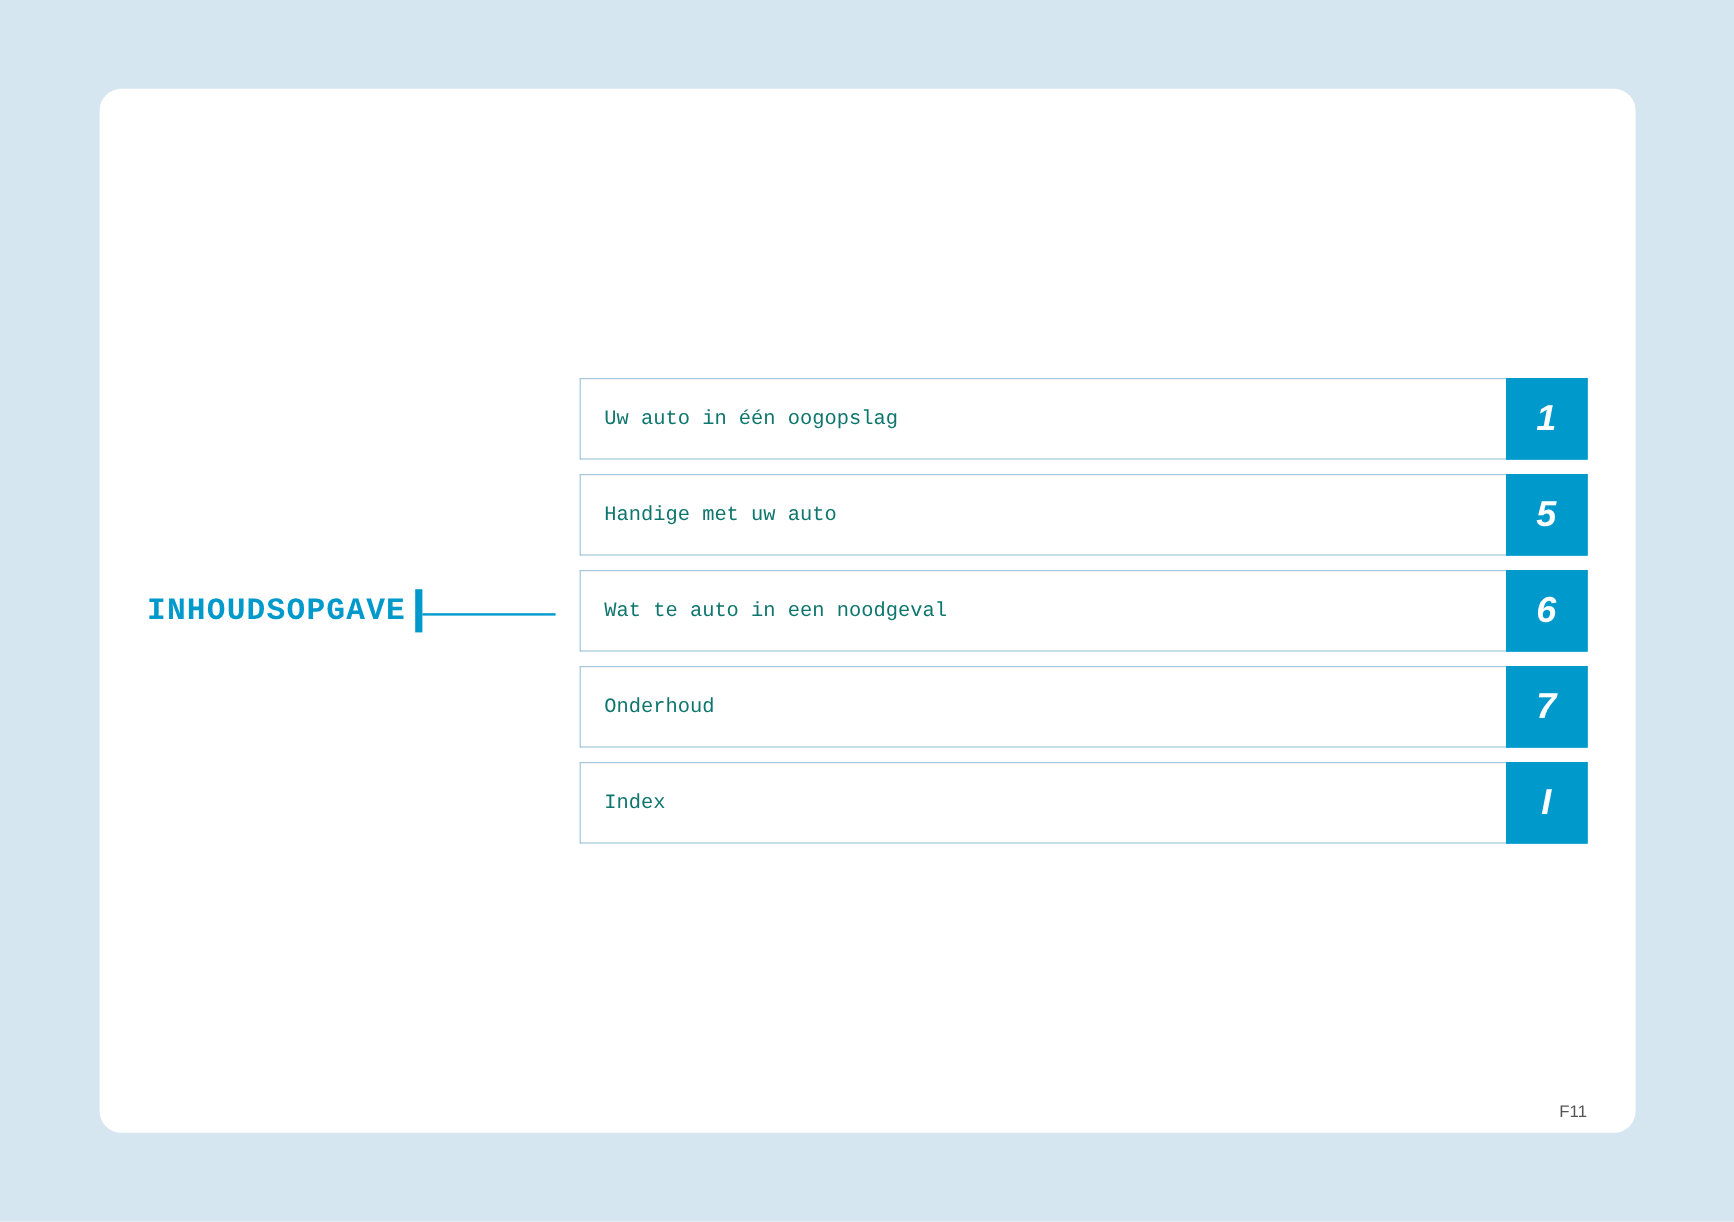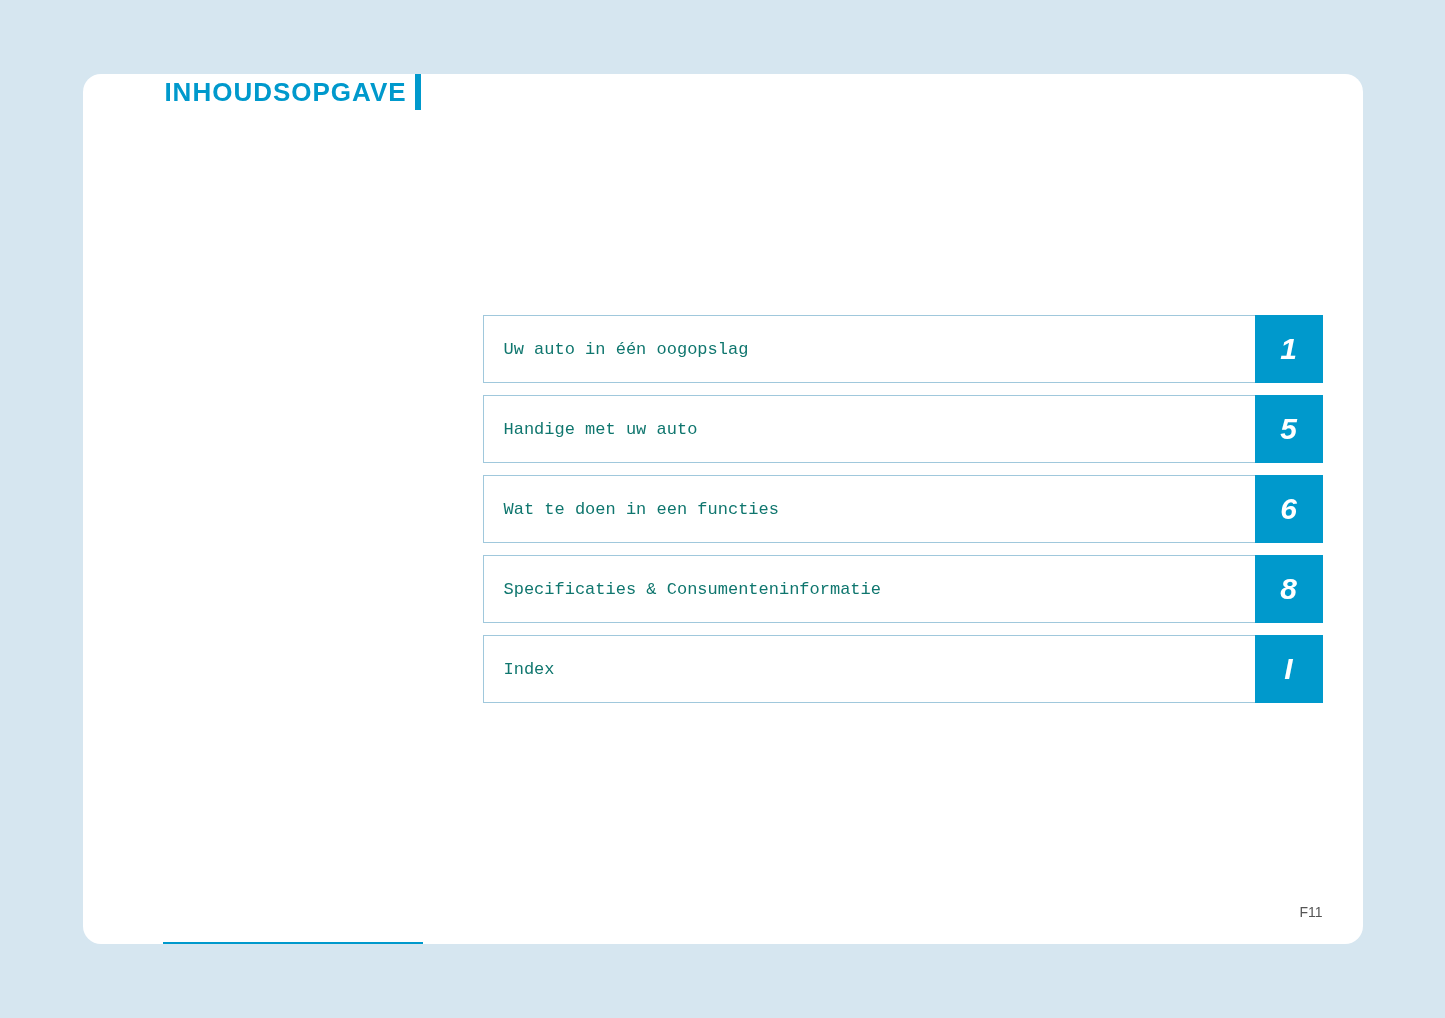--- a/index.html
+++ b/index.html
@@ -27,24 +27,24 @@
       position: relative;
       display: flex;
       flex-direction: row;
       align-items: center;
     }
 
     .left-section {
       width: 380px;
       height: 100%;
       display: flex;
-      flex-direction: column;
       align-items: center;
-      justify-content: space-between;
+      justify-content: flex-start;
       padding-left: 40px;
+      font-family: Liberation Mono, monospace;
     }
 
     .toc-title-container {
       display: flex;
       align-items: center;
       gap: 8px;
     }
 
     .toc-title {
       font-size: 26px;
@@ -103,21 +103,21 @@
       align-items: center;
       justify-content: center;
       font-size: 30px;
       font-weight: 900;
       font-style: italic;
       border: 1.5px solid #0099cc;
     }
 
     .footer-text {
       position: absolute;
-      bottom: 24px;
+      bottom: 10px;
       right: 40px;
       font-size: 14px;
       color: #555555;
     }
   </style>
 </head>
 <body>
 
 <div class="page-container">
 
@@ -132,26 +132,26 @@
   <div class="right-section">
   <div class="toc-row">
         <div class="toc-label">Uw auto in één oogopslag</div>
         <div class="toc-number">1</div>
       </div>
       <div class="toc-row">
         <div class="toc-label">Handige met uw auto</div>
         <div class="toc-number">5</div>
       </div>
       <div class="toc-row">
-        <div class="toc-label">Wat te doen in een functies</div>
+        <div class="toc-label">Wat te auto in een noodgeval</div>
         <div class="toc-number">6</div>
       </div>
       <div class="toc-row">
-        <div class="toc-label">Specificaties &amp; Consumenteninformatie</div>
-        <div class="toc-number">8</div>
+        <div class="toc-label">Onderhoud</div>
+        <div class="toc-number">7</div>
       </div>
       <div class="toc-row">
         <div class="toc-label">Index</div>
         <div class="toc-number">I</div>
       </div>
     </div>
 
   <span class="footer-text">F11</span>
 </div>
 

